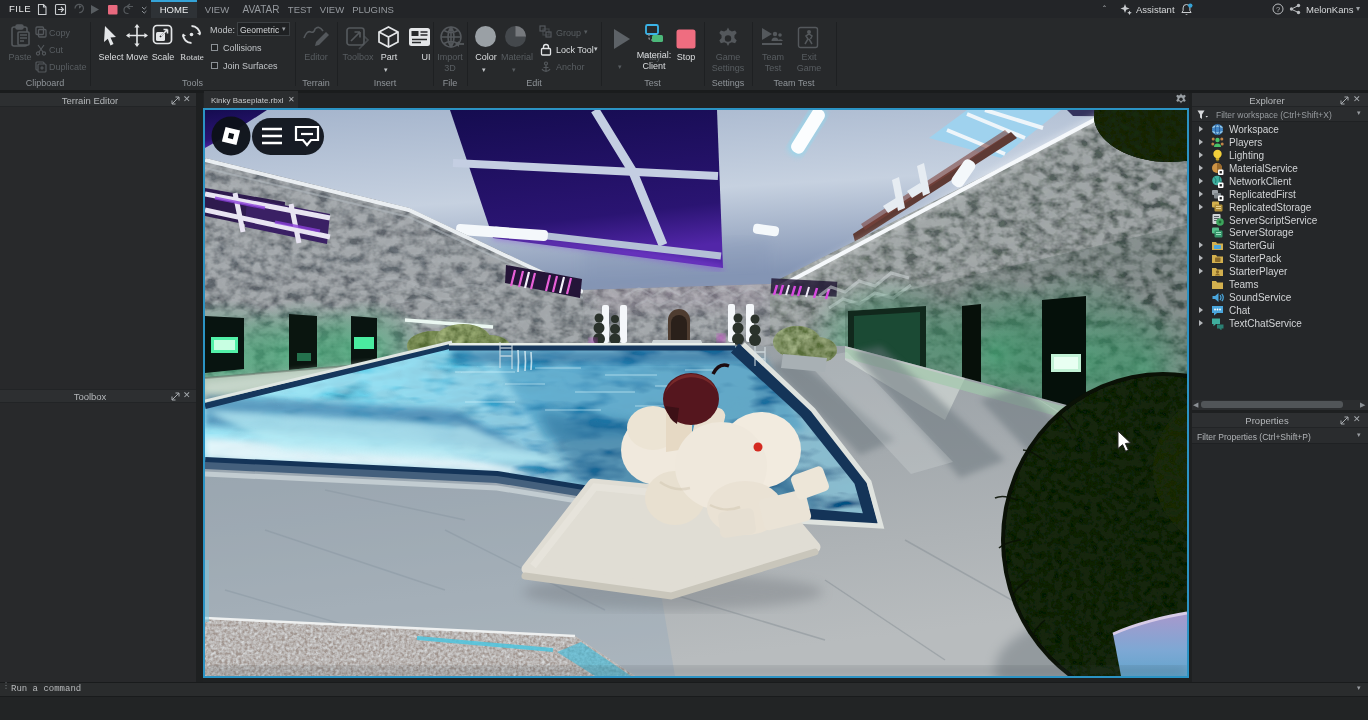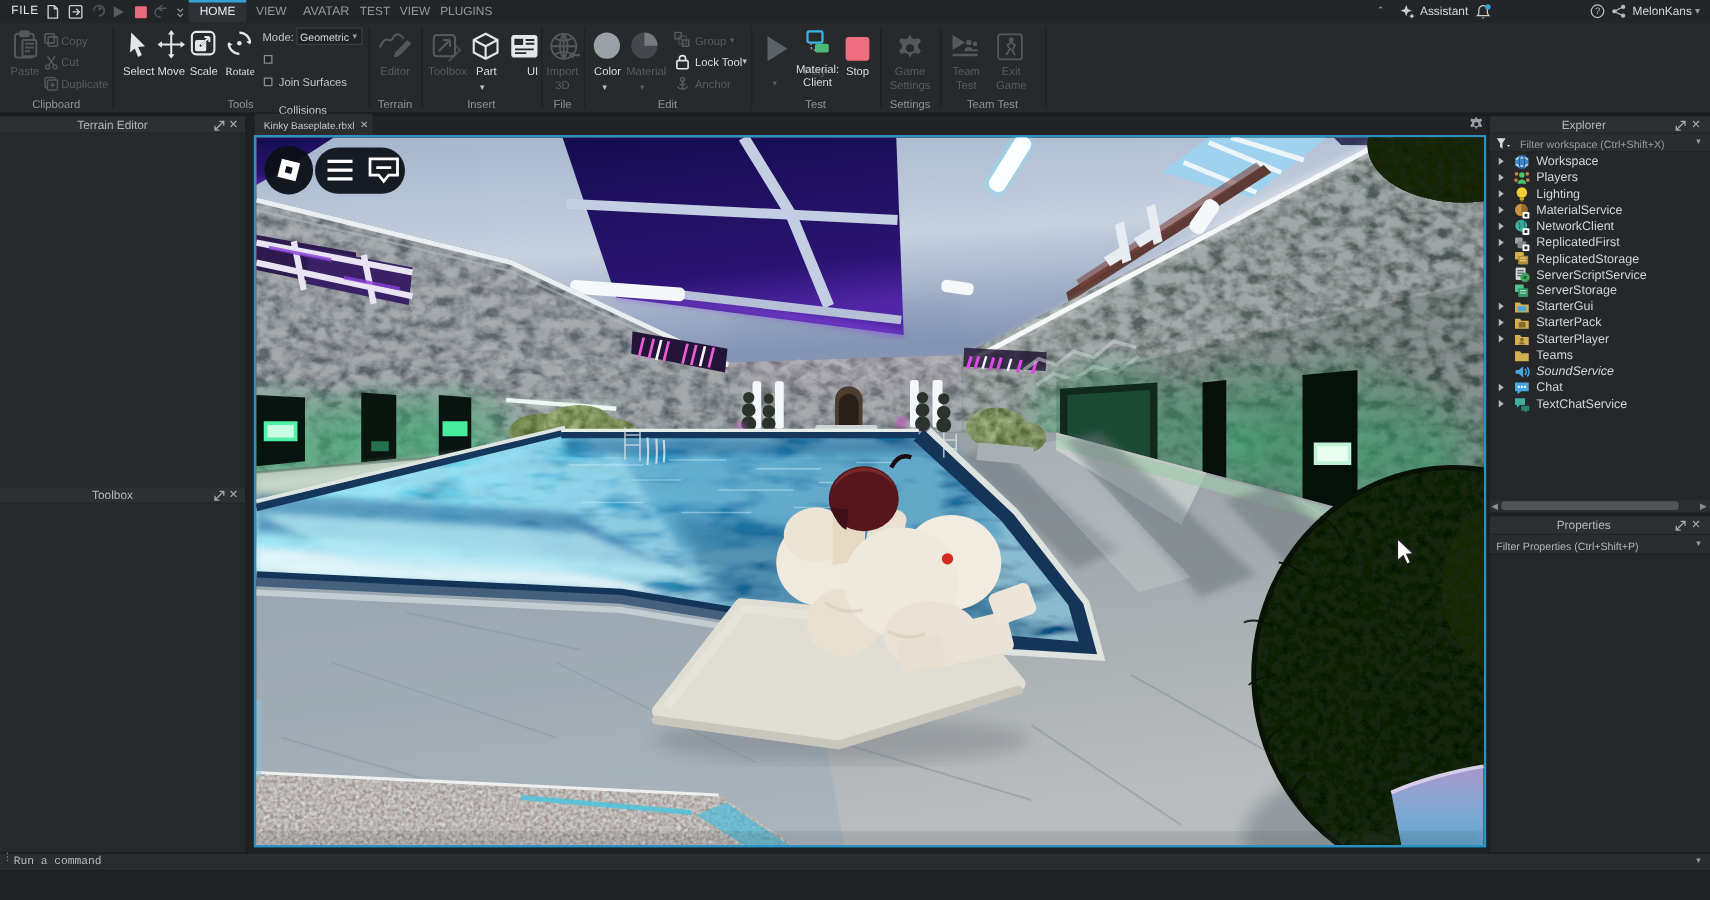--- a/index.html
+++ b/index.html
@@ -149,21 +149,21 @@
  <path d="M1.2 13 l0.8 -3.5 3 2.2 z" fill="#e4e6e8" stroke="none"></path>
  <circle cx="10.5" cy="10.5" r="1.8" fill="#e4e6e8" stroke="none"></circle>
 </svg>
 <div class="abs lbl en" style="left:172px;top:52px;width:40px;font-family:Liberation Serif, serif;">Rotate</div>
 
 <div class="abs" style="left:210px;top:25px;font-size:9px;color:#c2c5c8;">Mode:</div>
 <div class="abs" style="left:237px;top:22px;width:53px;height:14px;background:#1f2123;border:1px solid #3c4043;"></div>
 <div class="abs" style="left:240px;top:25px;font-size:8.5px;color:#d6d8da;">Geometric</div>
 <div class="abs" style="left:282px;top:25px;font-size:7px;color:#9a9ea2;">▾</div>
 <div class="abs" style="left:211px;top:44px;width:7px;height:7px;border:1px solid #8b9095;background:#202224;"></div>
-<div class="abs" style="left:223px;top:43px;font-size:9px;color:#c2c5c8;margin-top:40px;">Collisions</div>
+<div class="abs" style="left:223px;top:43px;font-size:9px;color:#c2c5c8;">Collisions</div>
 <div class="abs" style="left:211px;top:62px;width:7px;height:7px;border:1px solid #8b9095;background:#202224;"></div>
 <div class="abs" style="left:223px;top:61px;font-size:9px;color:#c2c5c8;">Join Surfaces</div>
 
 <svg class="abs" style="left:302px;top:24px" width="30" height="28" viewBox="0 0 30 28" fill="none" stroke="#54585c" stroke-width="1.6">
  <path d="M2 14 q3 -8 7 -6 q3 1 4 -3 q4 -4 8 2"></path>
  <path d="M24 8 L14 18 l-1 4 4 -1 L27 11 Z" fill="#54585c" stroke="none"></path>
 </svg>
 <div class="abs lbl dis" style="left:295px;top:52px;width:42px;">Editor</div>
 
 <svg class="abs" style="left:345px;top:26px" width="25" height="25" viewBox="0 0 25 25" fill="none" stroke="#54585c" stroke-width="1.7">
@@ -396,21 +396,21 @@
     </svg>
 <div class="abs" style="left:1229px;top:266.1px;font-size:10px;color:#d2d4d6;">StarterPlayer</div>
 <svg class="abs" style="left:1211px;top:277.8px" width="13" height="13" viewBox="0 0 13 13">
       <path d="M1 3 h4 l1.2 1.5 H12 V11 H1 Z" fill="#d3b04e"></path>
     </svg>
 <div class="abs" style="left:1229px;top:279.0px;font-size:10px;color:#d2d4d6;">Teams</div>
 <svg class="abs" style="left:1211px;top:290.7px" width="13" height="13" viewBox="0 0 13 13">
       <path d="M1.5 5 h2.5 L7.5 2 v9 L4 8 H1.5 Z" fill="#4aa6dc"></path>
       <path d="M9 4 a4 4 0 0 1 0 5 M10.8 2.8 a6 6 0 0 1 0 7.4" stroke="#4aa6dc" stroke-width="1.2" fill="none"></path>
     </svg>
-<div class="abs" style="left:1229px;top:291.9px;font-size:10px;color:#d2d4d6;font-style:italic;">SoundService</div>
+<div class="abs" style="left:1229px;top:291.9px;font-size:10px;color:#d2d4d6;">SoundService</div>
 <div class="abs" style="left:1199px;top:306.8px;width:0;height:0;border-left:4px solid #b4b7ba;border-top:3.2px solid transparent;border-bottom:3.2px solid transparent;"></div>
 <svg class="abs" style="left:1211px;top:303.6px" width="13" height="13" viewBox="0 0 13 13">
       <path d="M1 2 h11 v7 H6 L3 11.5 V9 H1 Z" fill="#4aa6dc"></path>
       <circle cx="4" cy="5.5" r="0.9" fill="#fff"></circle>
       <circle cx="6.5" cy="5.5" r="0.9" fill="#fff"></circle>
       <circle cx="9" cy="5.5" r="0.9" fill="#fff"></circle>
     </svg>
 <div class="abs" style="left:1229px;top:304.8px;font-size:10px;color:#d2d4d6;">Chat</div>
 <div class="abs" style="left:1199px;top:319.7px;width:0;height:0;border-left:4px solid #b4b7ba;border-top:3.2px solid transparent;border-bottom:3.2px solid transparent;"></div>
 <svg class="abs" style="left:1211px;top:316.5px" width="13" height="13" viewBox="0 0 13 13">

